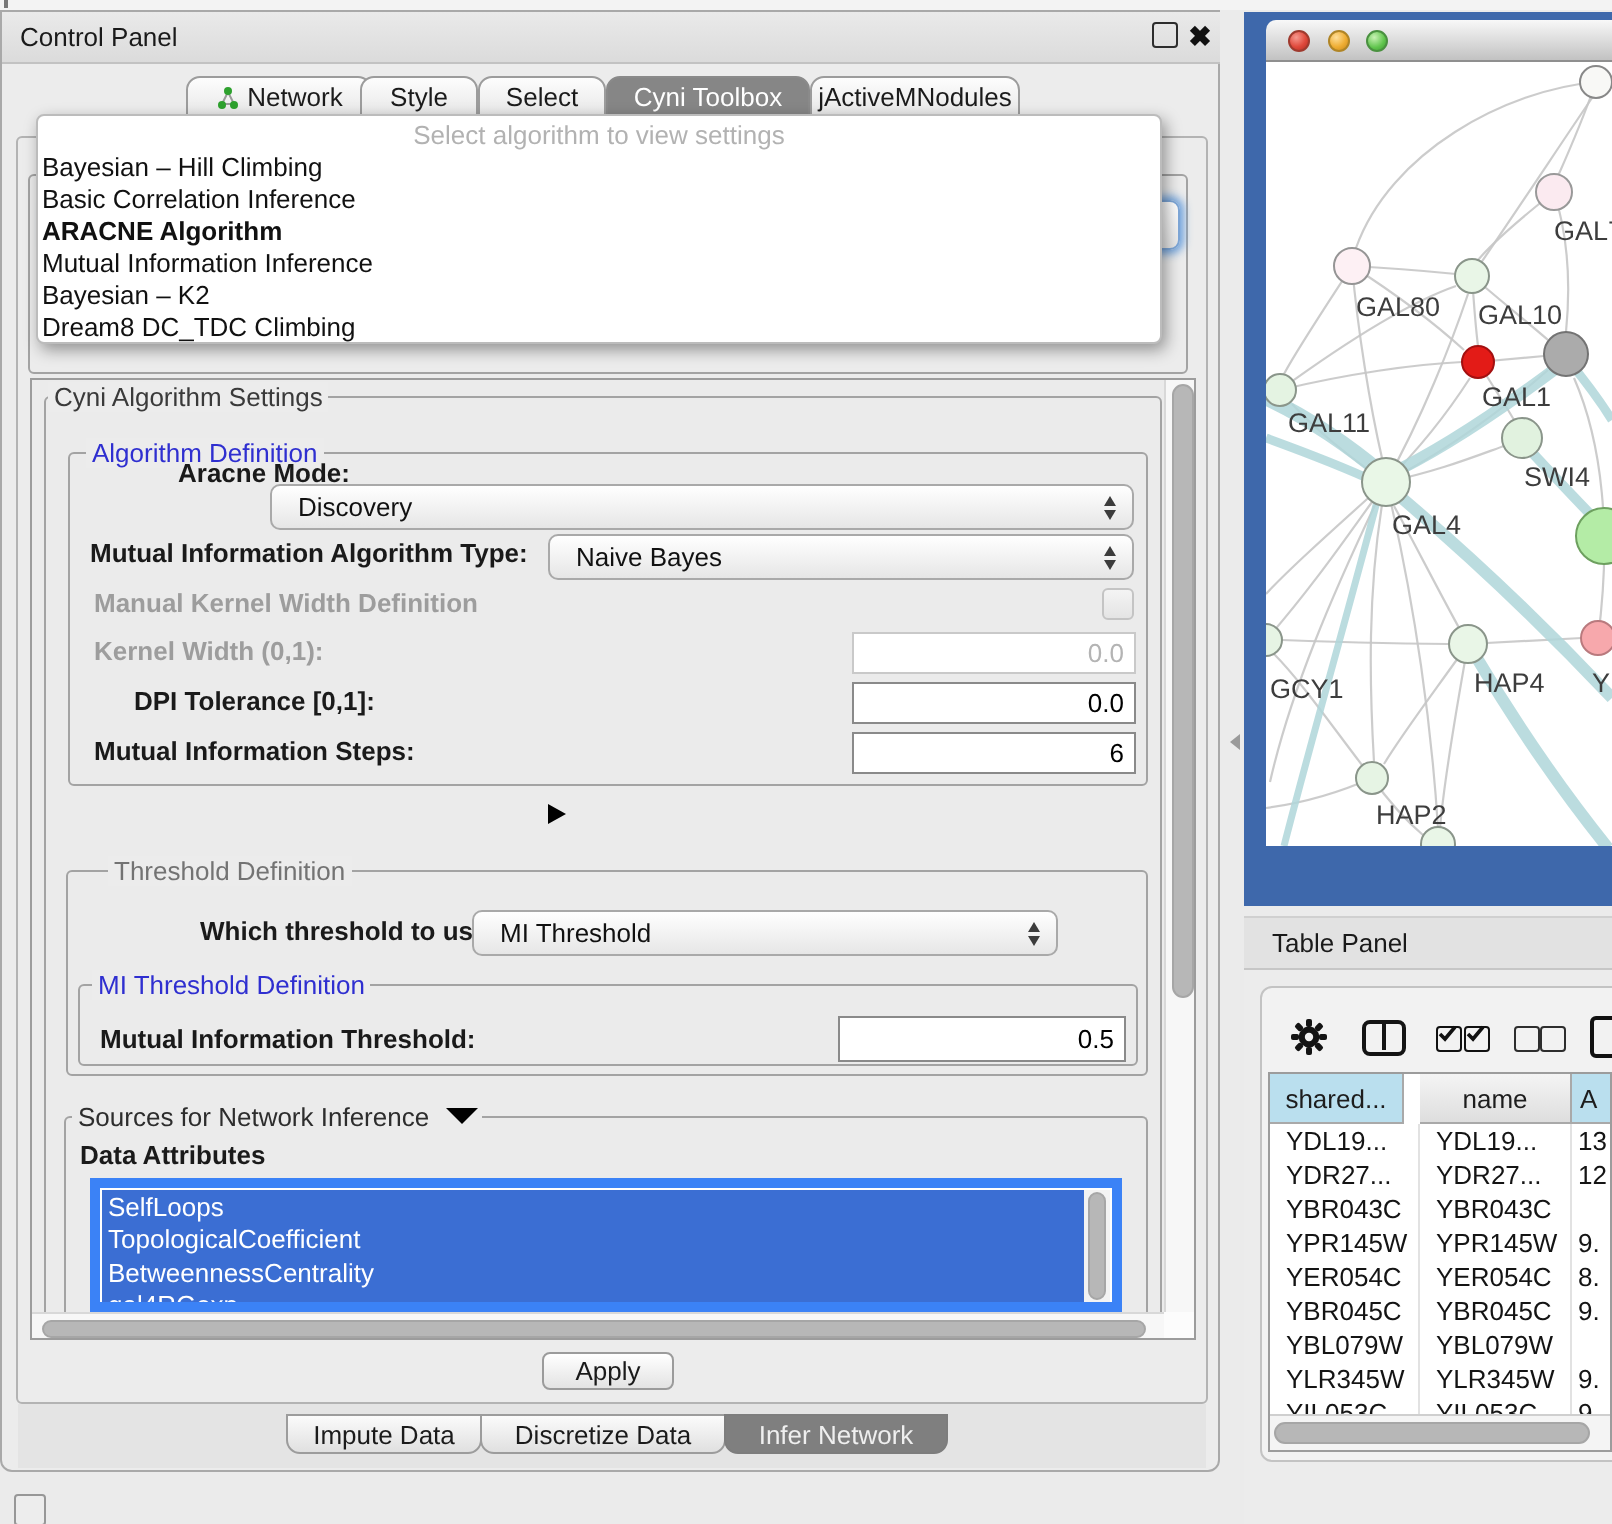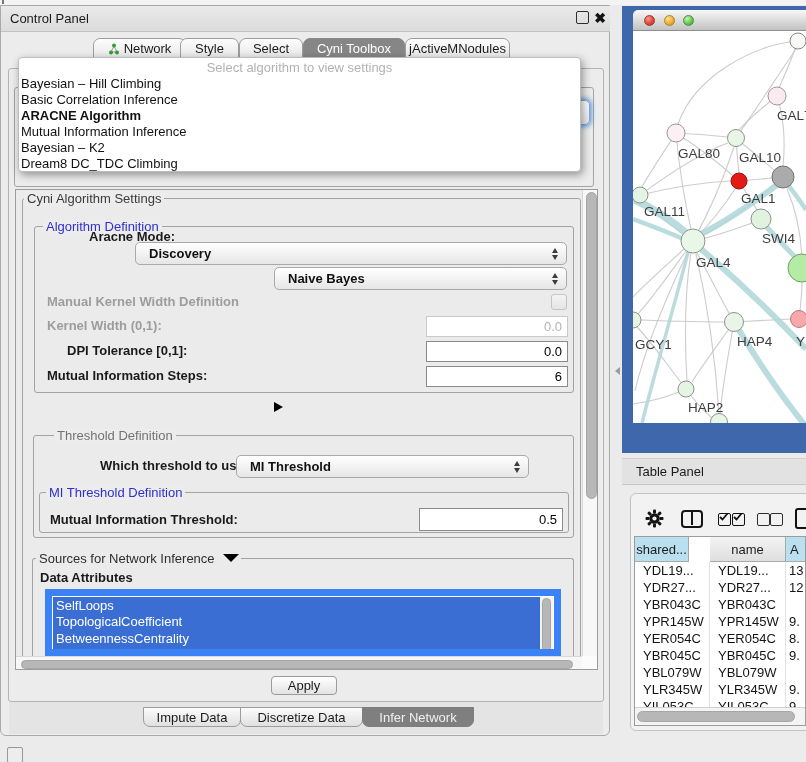--- a/index.html
+++ b/index.html
@@ -48,21 +48,21 @@
   #scrollpane{left:15px;top:189px;width:583px;height:481px;background:#ebebeb;
               border:1px solid #9c9c9c;box-sizing:border-box;overflow:hidden;}
   .sp{position:absolute;} 
 
   .vtrack{background:#f7f7f7;border-left:1px solid #d8d8d8;box-sizing:border-box;}
   .htrack{background:#f7f7f7;border-top:1px solid #d8d8d8;box-sizing:border-box;}
   .thumb{background:#b7b7b7;border:1px solid #a6a6a6;border-radius:6px;box-sizing:border-box;}
 
   
   .combo{border:1px solid #a9a9a9;border-radius:5px;background:linear-gradient(#ffffff,#e6e6e6);
-         box-sizing:border-box;line-height:21px;font-weight:bold;}
+         box-sizing:border-box;line-height:21px;}
   .combo .cval{position:absolute;left:13px;top:0;line-height:22px;color:#111;white-space:nowrap;}
   .combo .arrows{position:absolute;right:7px;top:4px;width:7px;height:14px;}
   .arr-up{position:absolute;left:0;top:1px;width:0;height:0;border-left:3.5px solid transparent;
           border-right:3.5px solid transparent;border-bottom:5px solid #3c3c3c;}
   .arr-dn{position:absolute;left:0;bottom:1px;width:0;height:0;border-left:3.5px solid transparent;
           border-right:3.5px solid transparent;border-top:5px solid #3c3c3c;}
 
   
   .tfield{box-sizing:border-box;background:#fff;text-align:right;line-height:19px;padding-right:5px;}
   .tfield.en{border:1px solid #8a8a8a;color:#000;}
@@ -70,21 +70,21 @@
 
   .lbl{white-space:nowrap;}
   .dis-lbl{color:#9d9d9d;}
 
   .tri-right{width:0;height:0;border-top:5.5px solid transparent;border-bottom:5.5px solid transparent;
              border-left:9px solid #000;}
   .tri-down{width:0;height:0;border-left:8px solid transparent;border-right:8px solid transparent;
             border-top:8px solid #000;}
 
   
-  #attr-list{background:#fff;border:7px solid #3b82f6;box-sizing:border-box;overflow:hidden;}
+  #attr-list{background:#fff;border:5px solid #3b82f6;box-sizing:border-box;overflow:hidden;}
   .attr-item{position:absolute;left:1px;width:500px;height:17px;line-height:17px;color:#fff;
              padding-left:3px;box-sizing:border-box;white-space:nowrap;}
 
   
   #apply-btn{left:271px;top:676px;width:66px;height:19px;border:1px solid #9b9b9b;border-radius:4px;
              background:linear-gradient(#ffffff,#e3e3e3);text-align:center;line-height:18px;box-sizing:border-box;}
 
   
   #algo-popup{left:18px;top:57px;width:563px;height:115px;background:#fff;
               border:1px solid #bcbcbc;border-radius:4px;box-sizing:border-box;
@@ -179,20 +179,21 @@
 
     <div class="sp lbl bold" style="left:29px;top:39px;margin-left:44px;">Aracne Mode:</div>
     <div class="sp combo" style="left:119px;top:52px;width:432px;height:23px;">
       <span class="cval">Discovery</span>
       <span class="arrows">
           <i class="arr-up"></i>
           <i class="arr-dn"></i>
         </span>
     </div>
 
+    <div class="sp lbl bold" style="left:29px;top:79px;">Mutual Information Algorithm Type:</div>
     <div class="sp combo" style="left:258px;top:77px;width:293px;height:23px;">
       <span class="cval">Naive Bayes</span>
       <span class="arrows">
           <i class="arr-up"></i>
           <i class="arr-dn"></i>
         </span>
     </div>
 
     <div class="sp lbl bold dis-lbl" style="left:31px;top:104px;">Manual Kernel Width Definition</div>
     <div class="sp" style="left:535px;top:104px;width:14px;height:14px;border:1px solid #c4c4c4;border-radius:3px;background:linear-gradient(#f4f4f4,#e4e4e4);"></div>
@@ -388,21 +389,21 @@
     <svg width="11" height="11" viewBox="0 0 11 11" style="position:absolute;left:-1px;top:-2px;">
         <path d="M2,5 L4.5,7.5 L9.5,1.5" stroke="#111" stroke-width="1.8" fill="none"></path>
       </svg>
   </div>
   <div class="abs ubox" style="left:756.5px;top:513px;"></div>
   <div class="abs ubox" style="left:769.5px;top:513px;"></div>
   <div class="abs icon-box" id="ic-doc"></div>
 
   <div class="abs" id="tablewrap">
     <div id="tbl-header">
-        <div class="th-cell th-blue" style="left: 0px; width: 54px;">shared...</div>
+        <div class="th-cell th-blue" style="left: 0px; width: 67px;">shared...</div>
         <div class="th-cell th-gray" style="left: 75px; width: 76px;">name</div>
         <div class="th-cell th-blue" style="left: 151px; width: 60px; text-align: left; padding-left: 4px;">A</div>
       </div>
     <div id="tbl-body">
         <div class="td-cell" style="left: 0px; top: 25px; width: 75px;">YDL19...</div>
         <div class="td-cell" style="left: 75px; top: 25px; width: 76px;">YDL19...</div>
         <div class="td-cell" style="left: 151px; top: 25px; width: 60px; padding-left: 3px;">13</div>
         <div class="td-cell" style="left: 0px; top: 42px; width: 75px;">YDR27...</div>
         <div class="td-cell" style="left: 75px; top: 42px; width: 76px;">YDR27...</div>
         <div class="td-cell" style="left: 151px; top: 42px; width: 60px; padding-left: 3px;">12</div>

